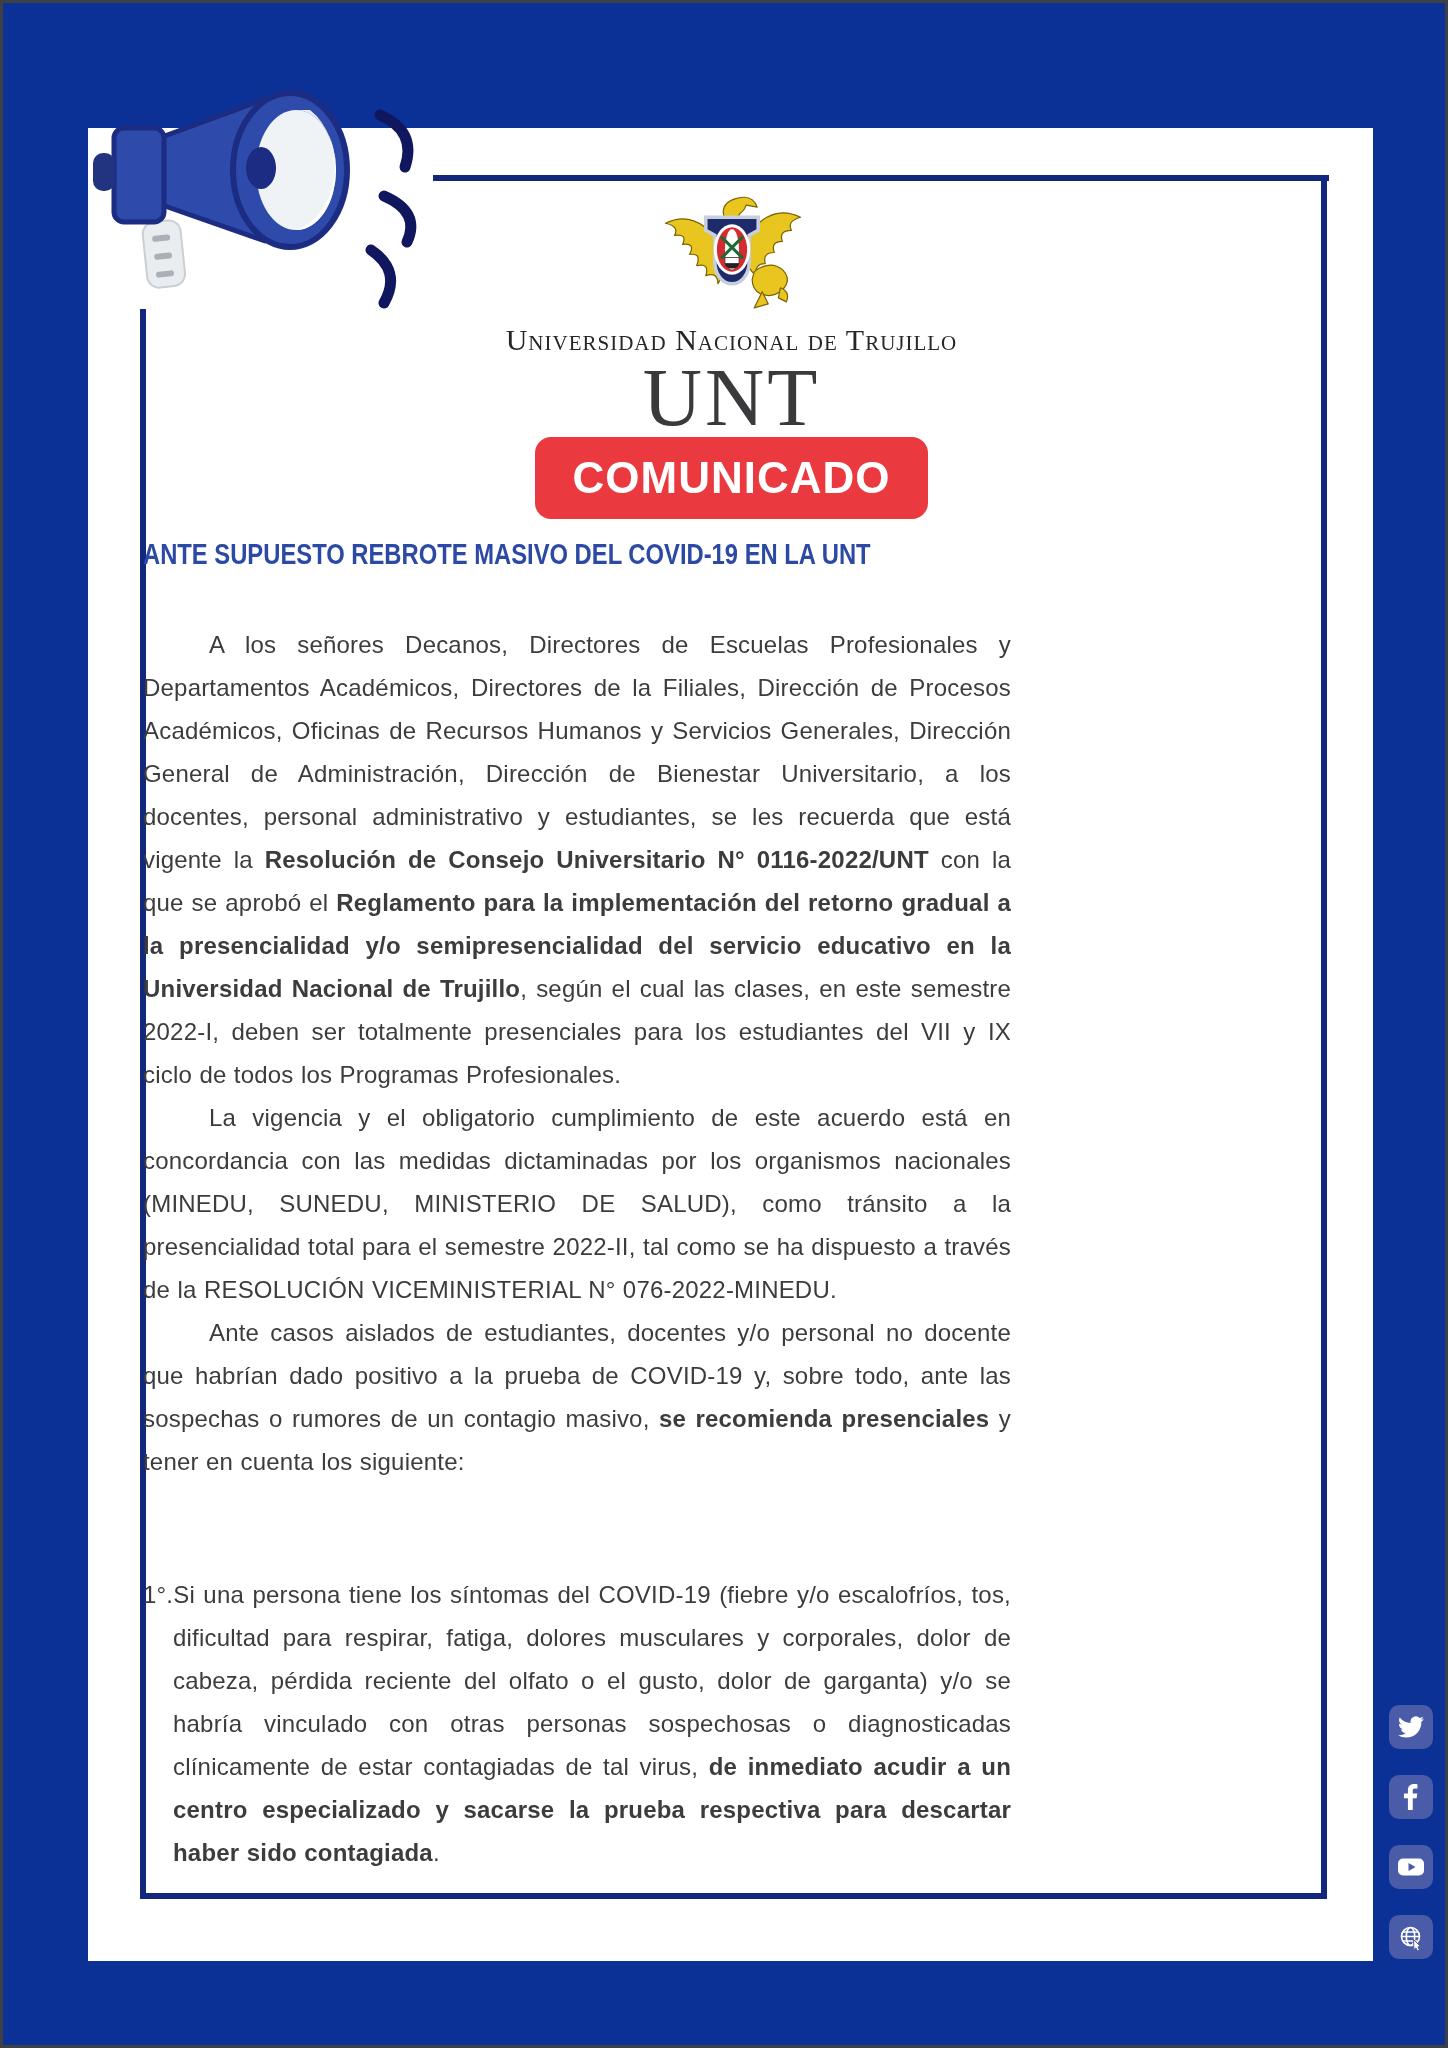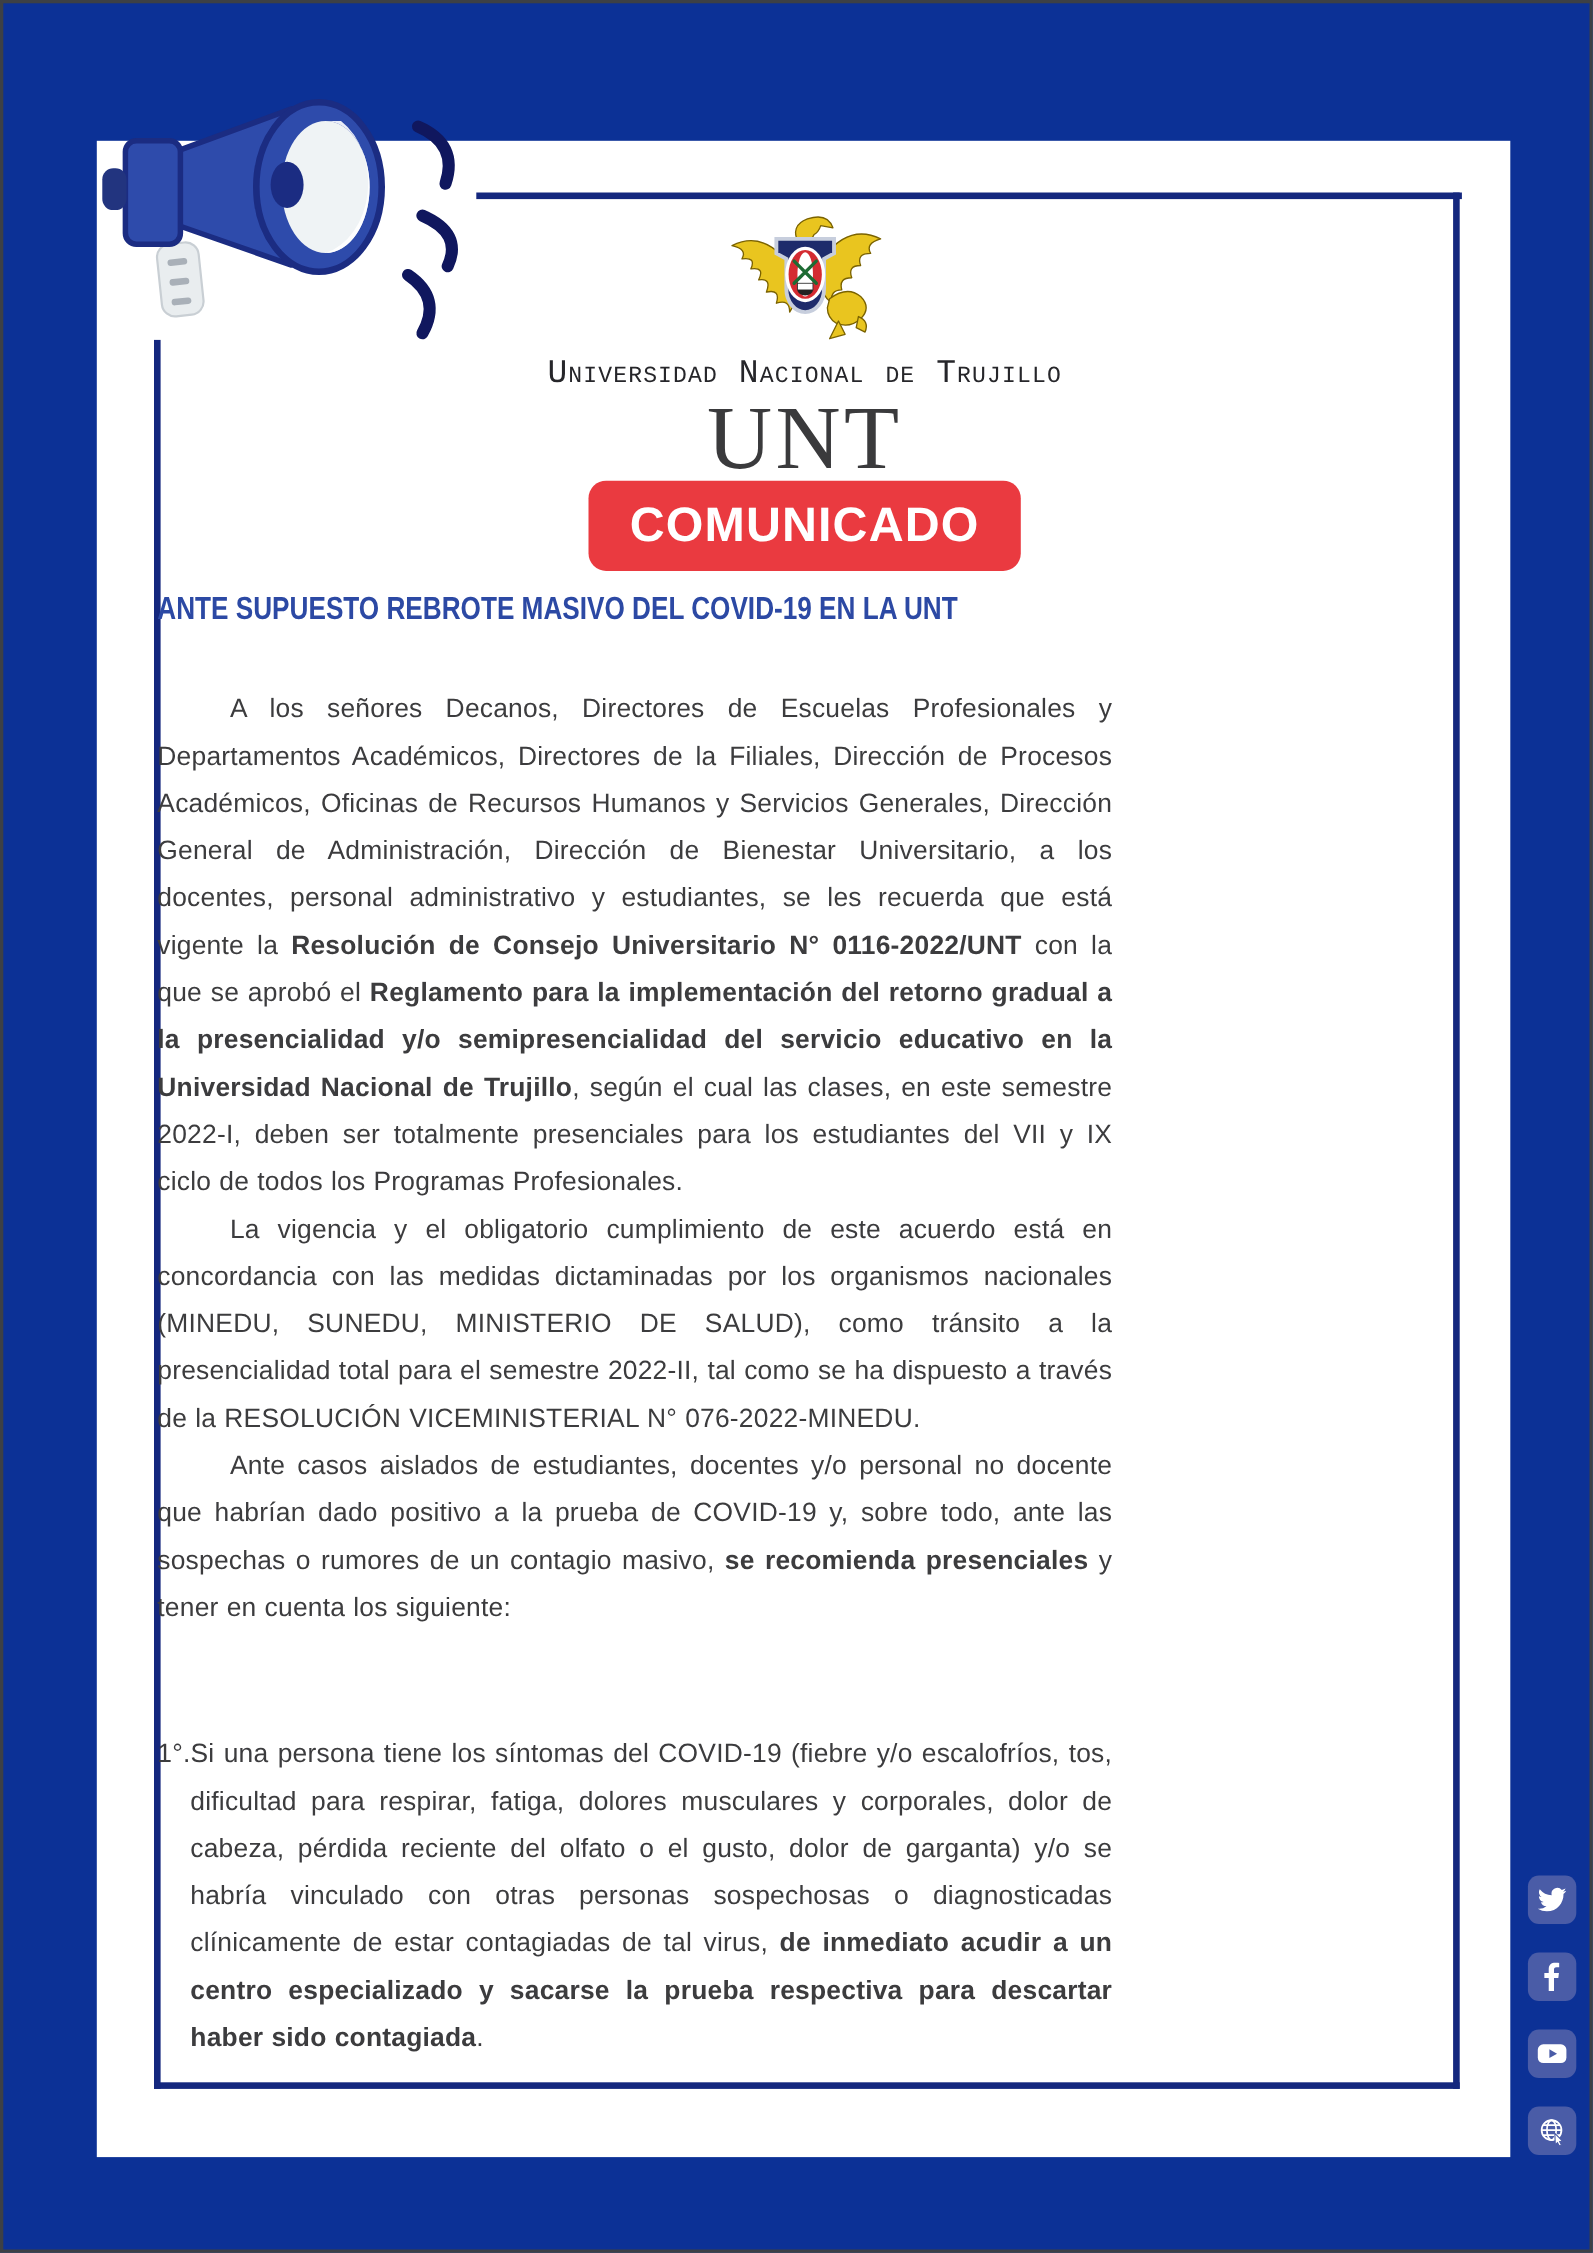--- a/index.html
+++ b/index.html
@@ -20,21 +20,21 @@
   .frame-left{left:137px;top:306px;width:6px;height:1590px;}
 
   .megaphone{position:absolute;left:72px;top:72px;width:352px;height:336px;}
 
   .header-block{
     position:absolute;left:137px;top:188px;width:1183px;
     display:flex;flex-direction:column;align-items:center;
   }
   .logo{width:162px;height:126px;}
   .univ-name{
-    font-family:Liberation Mono, monospace;font-variant:small-caps;
+    font-family:Liberation Serif, serif;font-variant:small-caps;
     font-size:30px;letter-spacing:1px;color:#26262a;margin-top:6px;
     white-space:nowrap;
   }
   .acronym{
     font-family:"Liberation Serif",serif;font-size:82px;line-height:0.95;
     letter-spacing:3px;color:#3A3A3C;margin-top:2px;
   }
   .banner{
     background:#EA3A40;border-radius:16px;
     padding:16px 38px;

